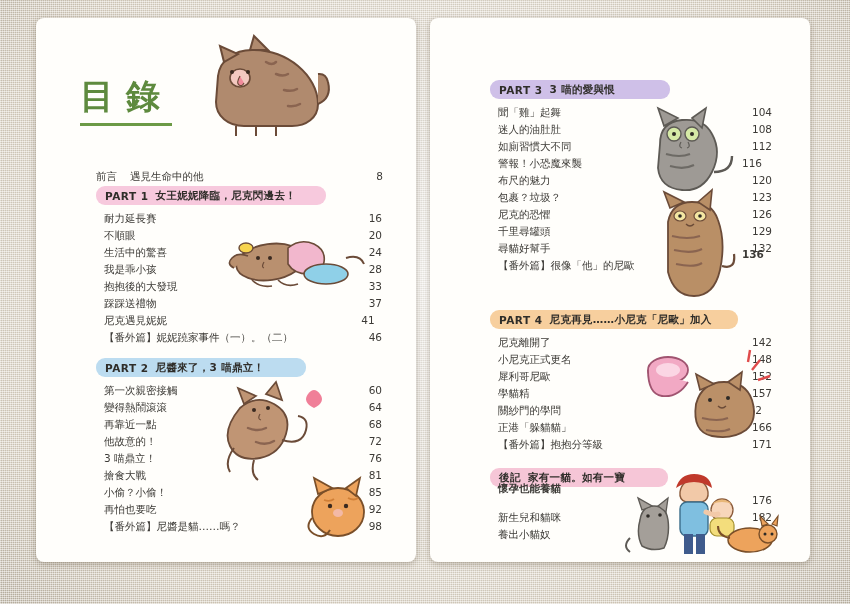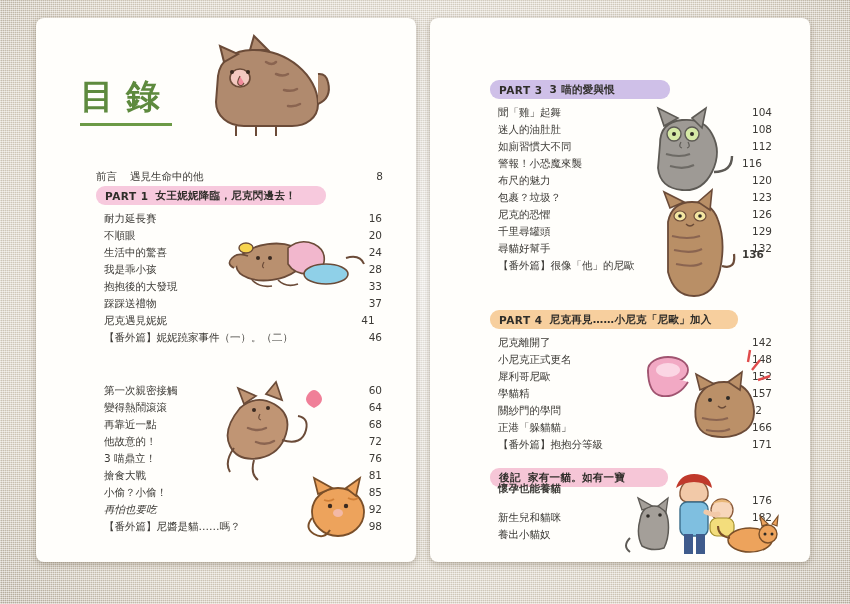--- a/index.html
+++ b/index.html
@@ -181,20 +181,24 @@
         <path d="M22 38 q-10 -4 -16 2 q-6 6 2 10" fill="#b9906f" stroke="#6b4b38" stroke-width="1.6"></path>
         <circle cx="32" cy="40" r="2" fill="#3a2a20"></circle>
         <circle cx="44" cy="40" r="2" fill="#3a2a20"></circle>
         <path d="M38 44 q-3 5 0 6" stroke="#6b4b38" stroke-width="1.2" fill="none"></path>
         <ellipse cx="20" cy="30" rx="7" ry="5" fill="#f7d44e" stroke="#6b4b38" stroke-width="1.4"></ellipse>
         <path d="M26 62 q8 8 20 6 M52 62 q8 8 20 4" stroke="#6b4b38" stroke-width="1.6" fill="none"></path>
         <path d="M120 40 q14 -4 18 6" stroke="#6b4b38" stroke-width="2" fill="none"></path>
       </svg>
     </div>
 
+    <div class="banner b-blue" style="left:60px; top:340px; width:210px;">
+      <span class="tag">PART 2</span>
+      <span>尼醬來了，3 喵鼎立！</span>
+    </div>
 
     <div class="row" style="left:68px; top:366px;">
         <span class="lbl">第一次親密接觸</span>
       </div>
     <div class="row" style="left:68px; top:383px;">
         <span class="lbl">變得熱鬧滾滾</span>
       </div>
     <div class="row" style="left:68px; top:400px;text-align:center;">
         <span class="lbl">再靠近一點</span>
       </div>
@@ -203,21 +207,21 @@
       </div>
     <div class="row" style="left:68px; top:434px;">
         <span class="lbl">3 喵鼎立！</span>
       </div>
     <div class="row" style="left:68px; top:451px;">
         <span class="lbl">搶食大戰</span>
       </div>
     <div class="row" style="left:68px; top:468px;">
         <span class="lbl">小偷？小偷！</span>
       </div>
-    <div class="row" style="left:68px; top:485px;font-style:italic;">
+    <div class="row" style="left:68px; top:485px;">
         <span class="lbl">再怕也要吃</span>
       </div>
     <div class="row" style="left:68px; top:502px;">
         <span class="lbl">【番外篇】尼醬是貓……嗎？</span>
       </div>
 
     <div class="preface" style="left:318px; top:366px; width:28px; text-align:right;">60</div>
     <div class="preface" style="left:318px; top:383px; width:28px; text-align:right;">64</div>
     <div class="preface" style="left:318px; top:400px; width:28px; text-align:right;">68</div>
     <div class="preface" style="left:318px; top:417px; width:28px; text-align:right;">72</div>

